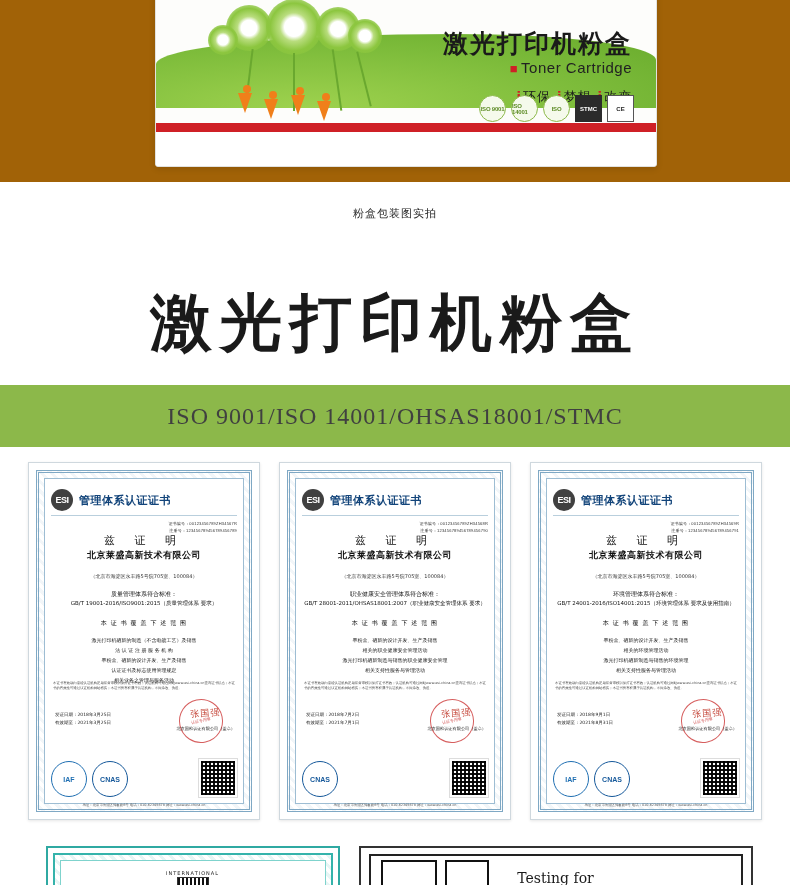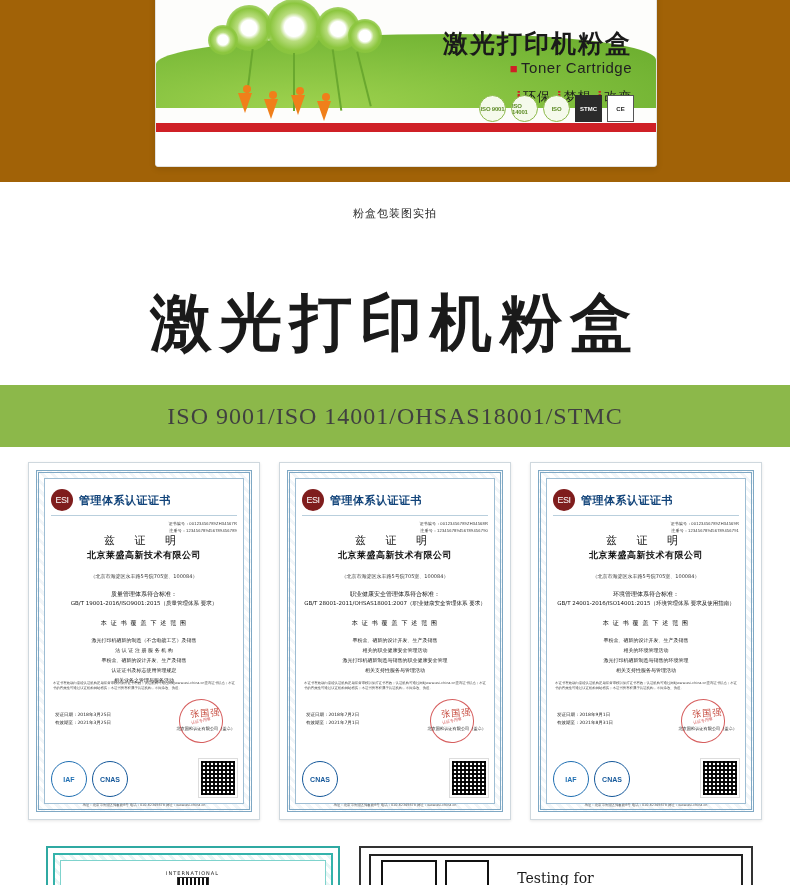--- a/index.html
+++ b/index.html
@@ -276,24 +276,24 @@
     right: 22px;
     height: 22px;
     display: flex;
     align-items: center;
     gap: 6px;
   }
   .esi-logo {
     width: 22px;
     height: 22px;
     border-radius: 50%;
-    background: #7f1d1d;
+    background: #404040;
     color: #ffffff;
     font-size: 9px;
-    font-weight: normal;
+    font-weight: bold;
     display: flex;
     align-items: center;
     justify-content: center;
     letter-spacing: -0.5px;
     flex: none;
   }
   .cert-head-title {
     font-size: 11px;
     color: #12447a;
     font-weight: bold;

